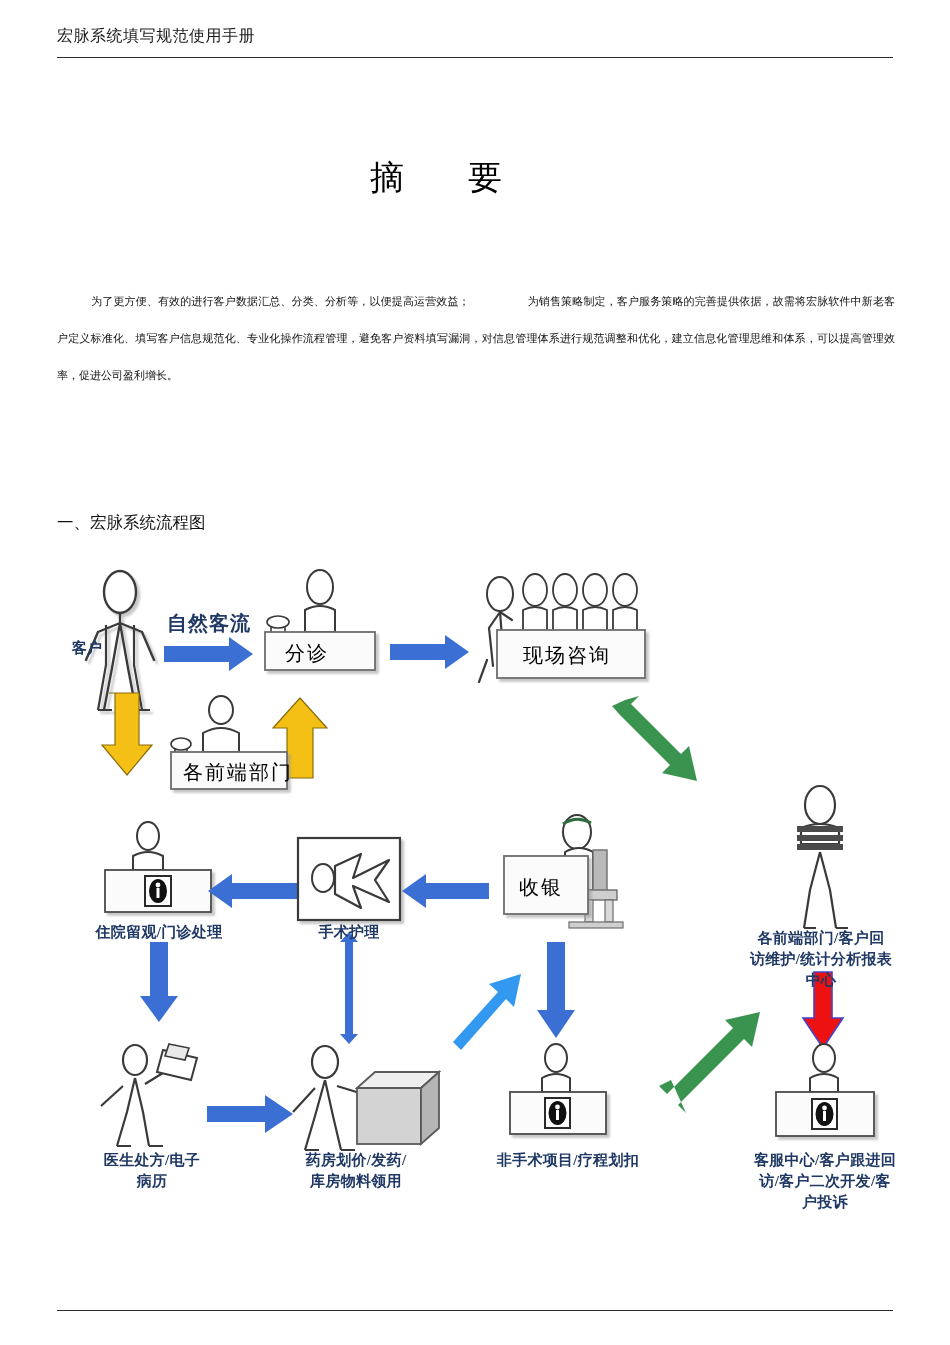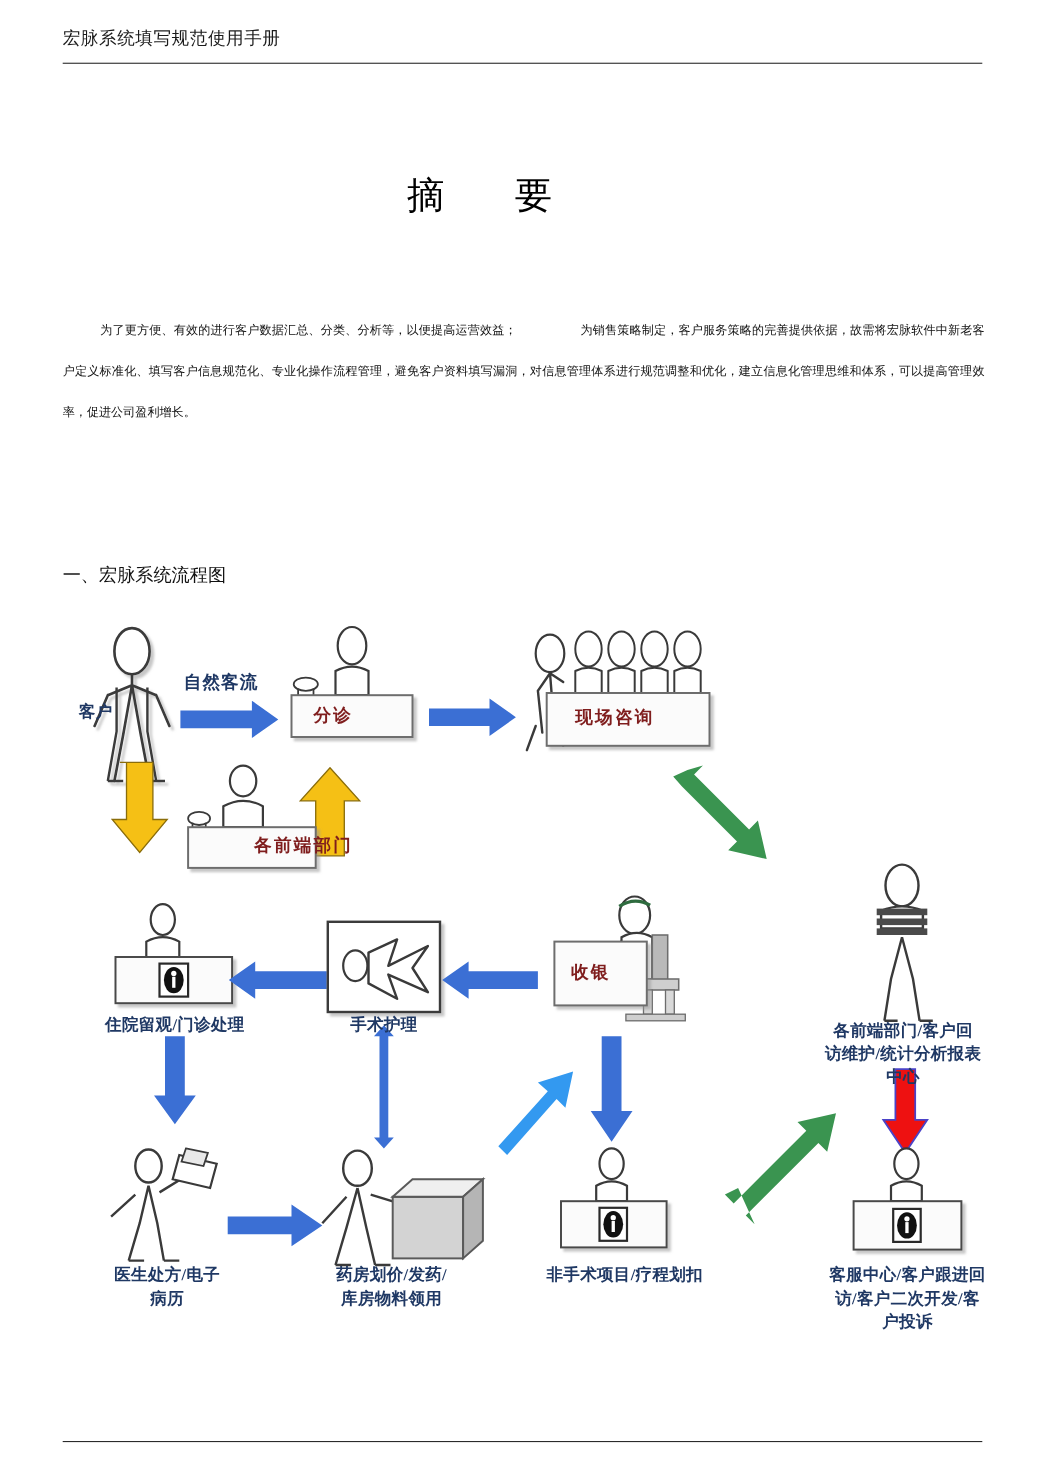--- a/index.html
+++ b/index.html
@@ -98,30 +98,30 @@
     color: #1f3864;
     font-size: 15px;
     line-height: 21px;
     letter-spacing: 0.3px;
   }
   .arrow-label {
     position: absolute;
     font-family: "Liberation Serif", "DejaVu Serif", serif;
     font-weight: bold;
     color: #1f3864;
-    font-size: 16px;
+    font-size: 20px;
     letter-spacing: 1px;
     white-space: nowrap;
   }
   .desk-label {
     position: absolute;
     font-family: "Liberation Serif", "DejaVu Serif", serif;
-    font-weight: bold;
-    color: #7f1d1d;
-    font-size: 16px;
+    font-weight: normal;
+    color: #000000;
+    font-size: 20px;
     letter-spacing: 2px;
     white-space: nowrap;
   }
 </style>
 </head>
 <body>
 
 <div class="page">
 
   <div class="header-text">宏脉系统填写规范使用手册</div>
@@ -310,21 +310,21 @@
         <ellipse cx="767.5" cy="554" rx="9" ry="12" fill="#111111"></ellipse>
         <circle cx="767.5" cy="548" r="2.4" fill="#ffffff"></circle>
         <rect x="766" y="551" width="3" height="10" fill="#ffffff"></rect>
       </g>
     </svg>
 
     <div class="node-label" style="left:0px; top:78px; width:60px;">客户</div>
     <div class="arrow-label" style="left:110px; top:50px;">自然客流</div>
     <div class="desk-label" style="left:228px; top:80px;">分诊</div>
     <div class="desk-label" style="left:466px; top:82px;">现场咨询</div>
-    <div class="desk-label" style="left:126px; top:199px;margin-left:48px;">各前端部门</div>
+    <div class="desk-label" style="left:126px; top:199px;">各前端部门</div>
 
     <div class="node-label" style="left:665px; top:368px; width:198px;">
       <span>各前端部门/客户回</span><br>
       <span>访维护/统计分析报表</span><br>
       <span>中心</span>
     </div>
 
     <div class="node-label" style="left:22px; top:362px; width:160px;">住院留观/门诊处理</div>
     <div class="node-label" style="left:232px; top:362px; width:120px;">手术护理</div>
     <div class="desk-label" style="left:462px; top:314px;">收银</div>

